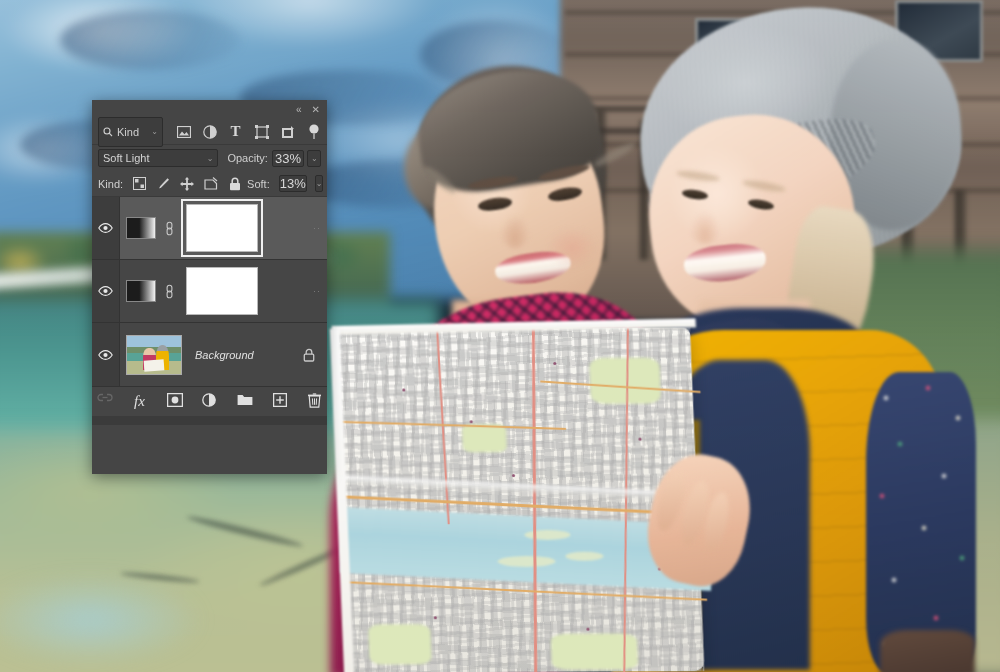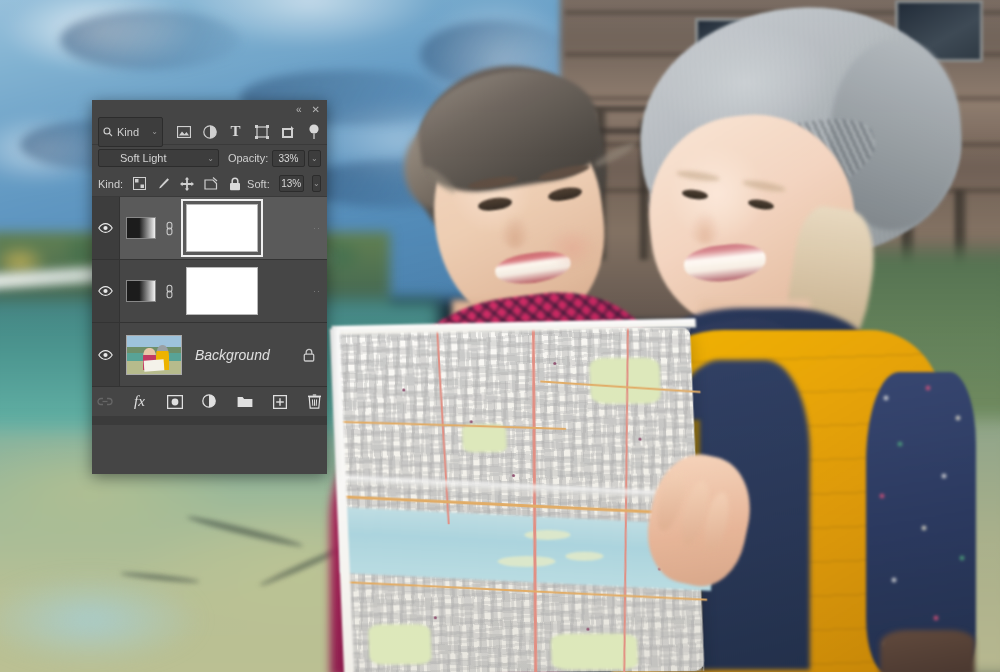--- a/index.html
+++ b/index.html
@@ -515,31 +515,31 @@
   .kind-sel .caret { position:absolute; right:4px; color:#9b9b9b; font-size:8px; }
   .kind-label { font-size:11px; color:#cfcfcf; }
 
   .filter-icons { display:flex; align-items:center; gap:11px; margin-left:8px; }
   .fi { width:15px; height:15px; display:flex; align-items:center; justify-content:center; cursor:pointer; }
 
   .blend-row { gap:0; }
   .blend-sel {
     width:125px; height:18px;
     background:#3d3d3d; border:1px solid #2c2c2c; border-radius:2px;
-    display:flex; align-items:center; padding:0 21px;
+    display:flex; align-items:center; padding:0 4px;
     position:relative; cursor:pointer;
   }
   .blend-sel .caret { position:absolute; right:4px; color:#9b9b9b; font-size:8px; }
   .op-label { margin-left:9px; font-size:11px; color:#cfcfcf; }
   .num-field {
     margin-left:4px;
     width:34px; height:17px;
     background:#3d3d3d; border:1px solid #2c2c2c; border-radius:2px;
     display:flex; align-items:center; justify-content:center;
-    font-size:10px; color:#d8d8d8; cursor:text;
+    font-size:13px; color:#d8d8d8; cursor:text;
   }
   .stepper {
     margin-left:3px;
     width:14px; height:17px;
     background:#3d3d3d; border:1px solid #2c2c2c; border-radius:2px;
     display:flex; align-items:center; justify-content:center;
     color:#9b9b9b; font-size:8px; cursor:pointer;
   }
 
   .lock-row { border-bottom:1px solid #3a3a3a; }
@@ -598,37 +598,37 @@
   }
   .mask-thumb {
     width:72px; height:48px;
     background:#ffffff;
     border:1px solid #b8b8b8;
   }
   .mask-wrap { position:relative; padding:4px; }
   .mask-wrap.active { outline:2px solid #f0f0f0; outline-offset:-1px; }
   .link-icon { width:12px; height:18px; display:flex; align-items:center; justify-content:center; cursor:pointer; }
   .layer-name {
-    font-size:14px; font-style:italic; color:#e0e0e0;
+    font-size:11px; font-style:italic; color:#e0e0e0;
     margin-left:6px; flex:1;
   }
   .row-dots {
     position:absolute; right:6px; top:50%; transform:translateY(-50%);
     color:#7e7e7e; font-size:9px; letter-spacing:1px;
   }
   .lock-badge { margin-right:6px; }
 
   .pnl-bottom {
     height:30px;
     background:#454545;
     border-top:1px solid #333;
     display:flex; align-items:center; justify-content:center;
     gap:18px;
   }
-  .bb { width:17px; height:17px; display:flex; align-items:center; justify-content:center; cursor:pointer; }
+  .bb { width:17px; height:17px; display:flex; align-items:flex-start; justify-content:center; cursor:pointer; }
   .bb.disabled { opacity:.45; cursor:default; }
   .pnl-footer { height:9px; background:#3b3b3b; }
 
   svg { display:block; }
 </style>
 </head>
 <body>
 
 <div id="photo">
 

